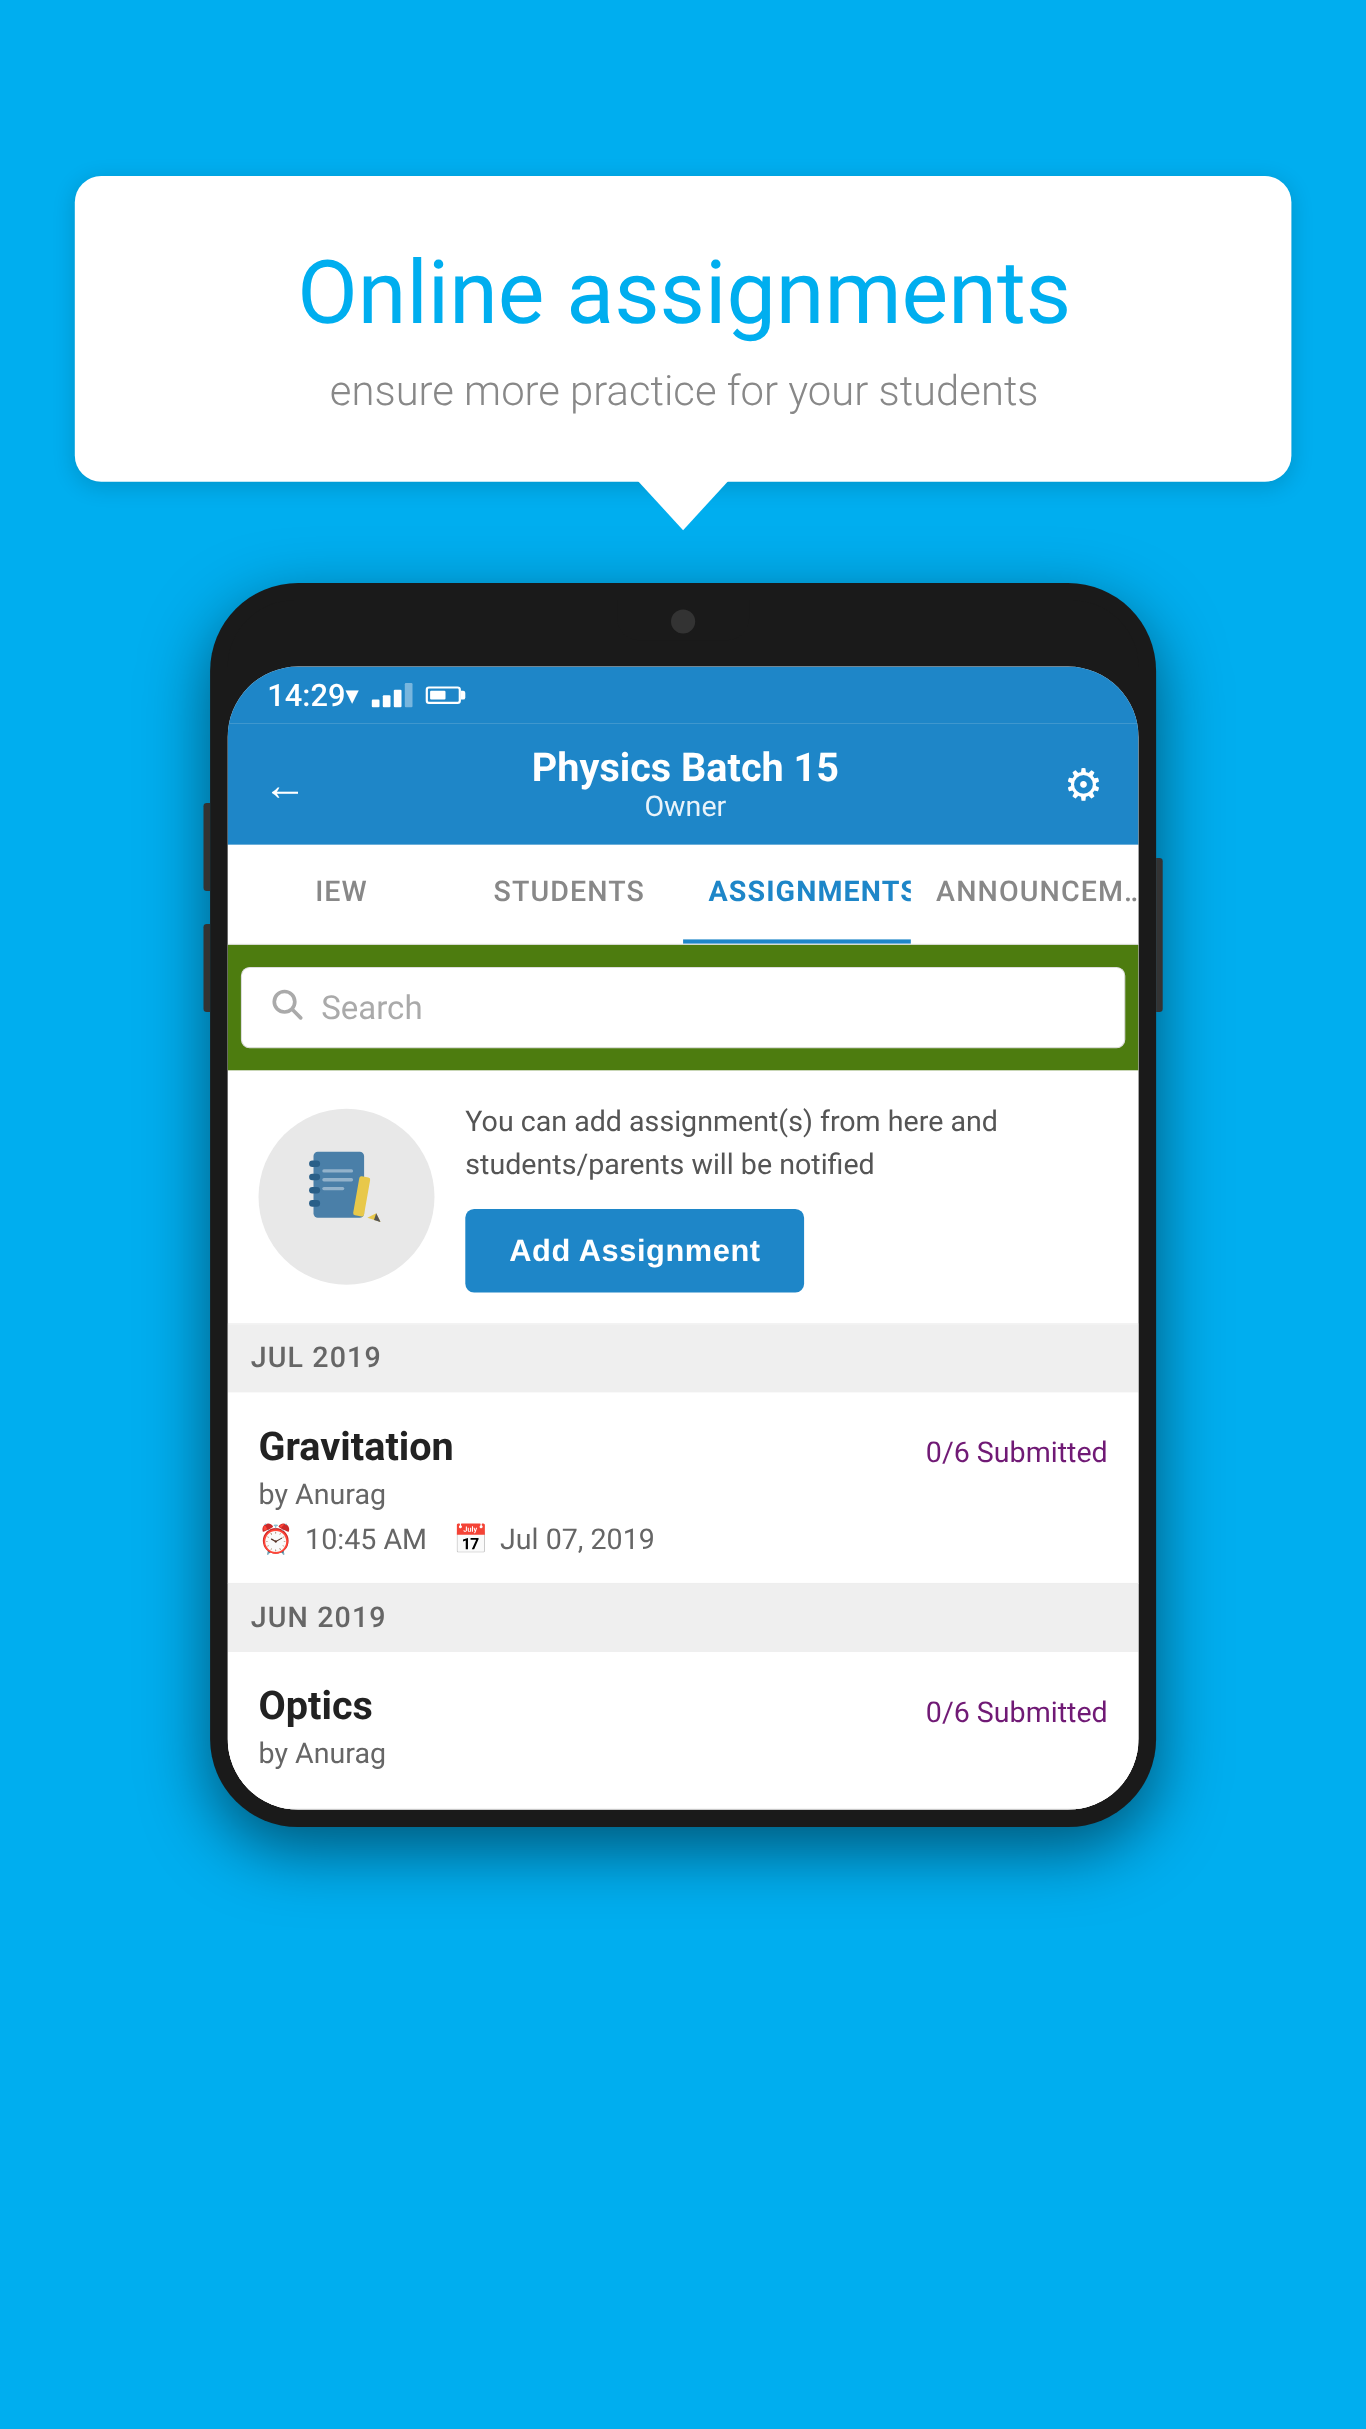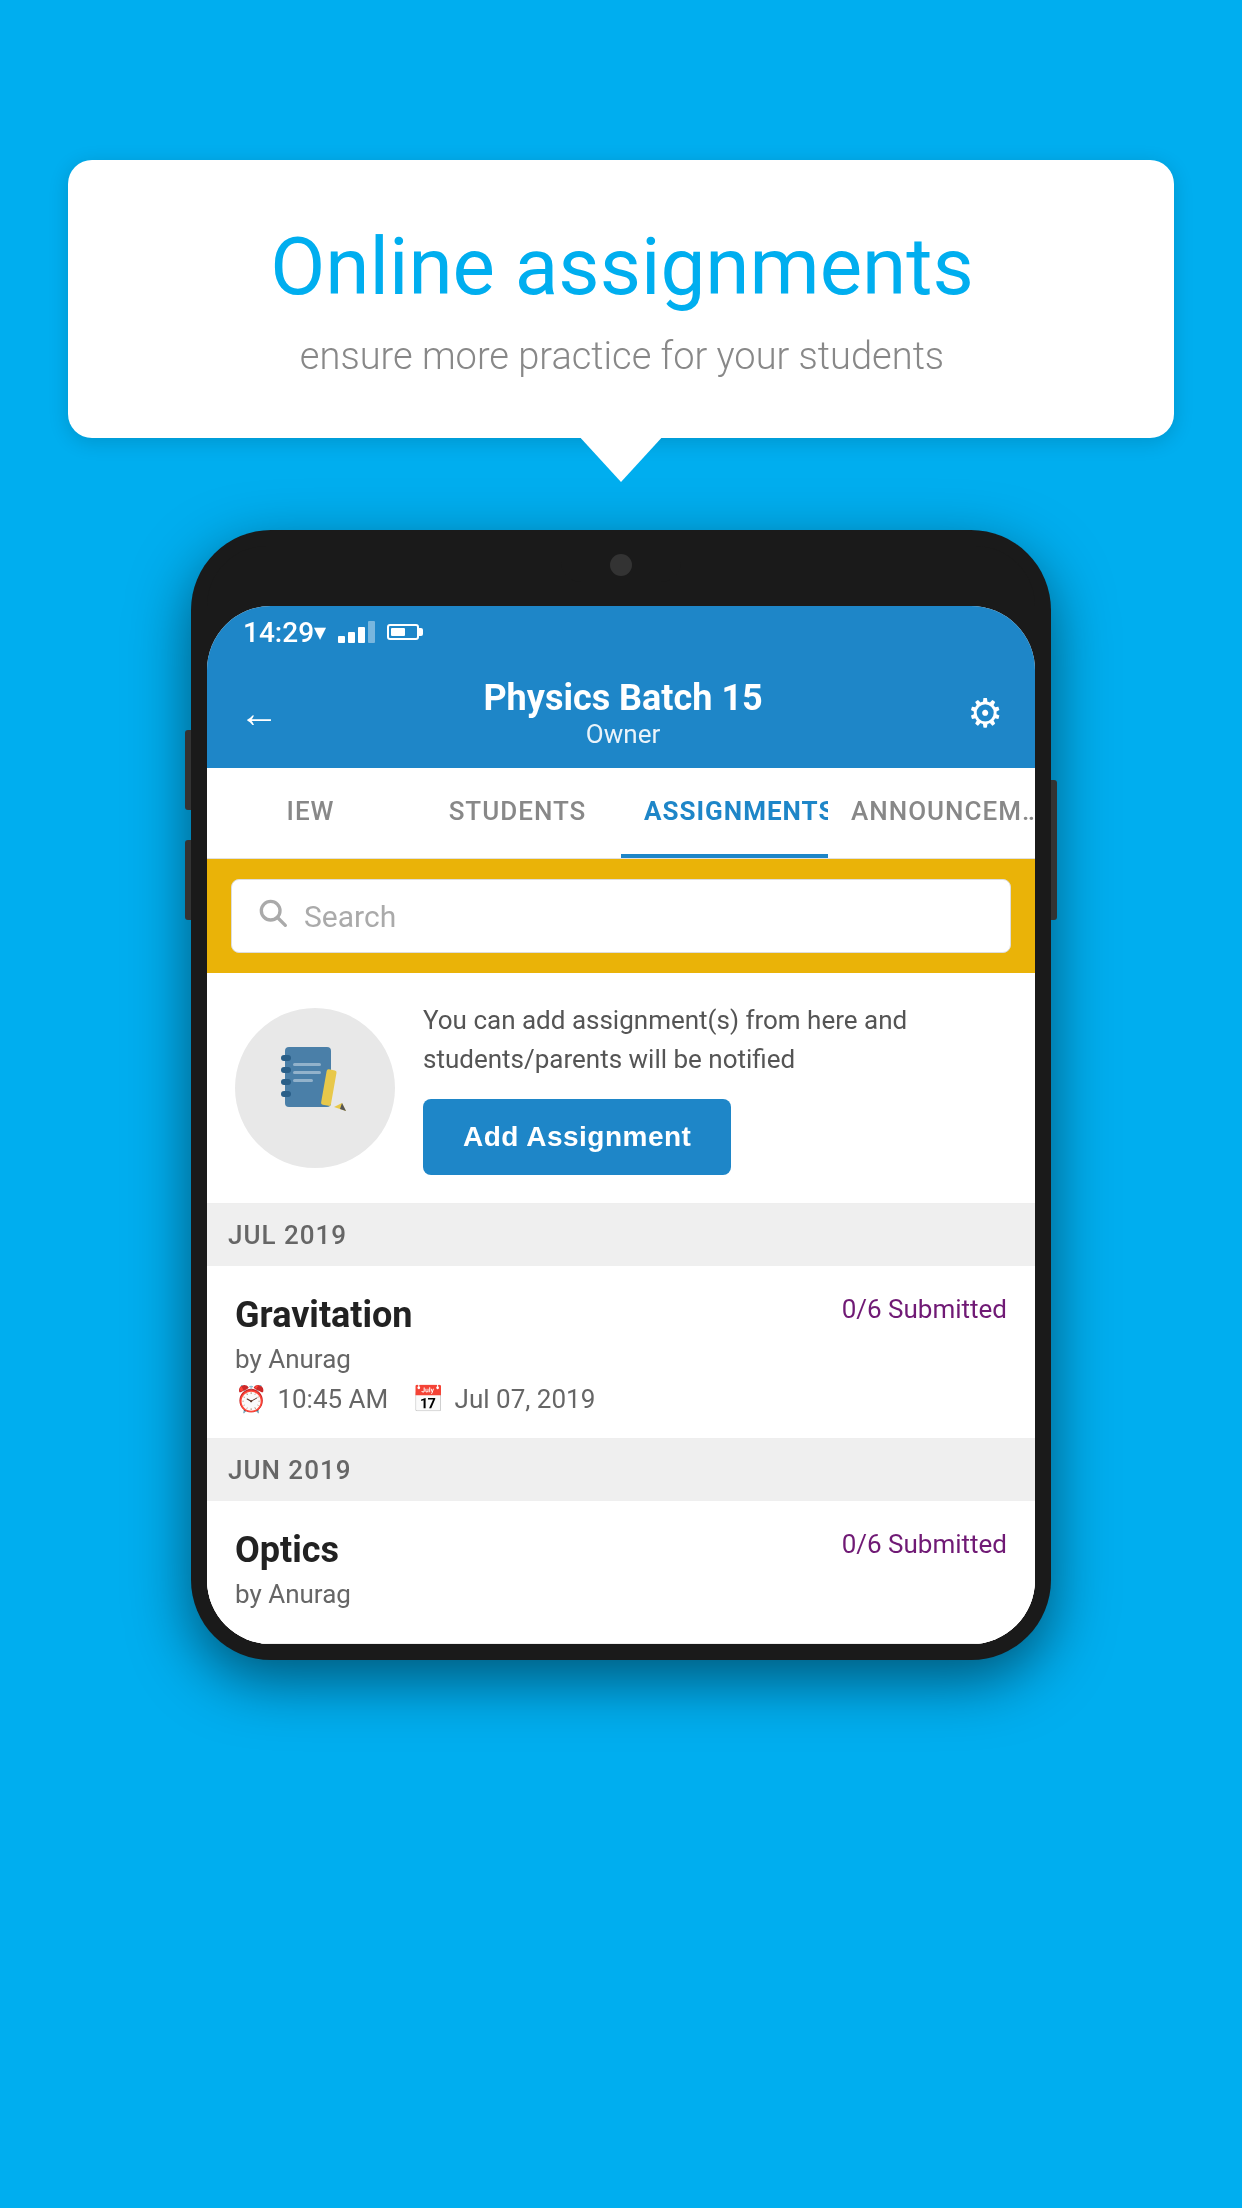--- a/index.html
+++ b/index.html
@@ -251,22 +251,22 @@
       font-weight: 700;
     }
 
     
     .screen-content {
       background: white;
     }
 
     
     .search-container {
-      padding: 20px 24px;
-      background: #eab308;
+      padding: 20px 12px;
+      background: #4d7c0f;
     }
 
     .search-box {
       border: 1px solid #ddd;
       border-radius: 8px;
       display: flex;
       align-items: center;
       padding: 16px 24px;
       background: white;
     }
@@ -343,21 +343,21 @@
     
     .assignment-item {
       background: white;
       padding: 28px 28px 24px;
       border-bottom: 1px solid #eee;
     }
 
     .assignment-top-row {
       display: flex;
       justify-content: space-between;
-      align-items: flex-start;
+      align-items: flex-end;
       margin-bottom: 8px;
     }
 
     .assignment-name {
       font-size: 36px;
       font-weight: 700;
       color: #222;
     }
 
     .assignment-submitted {

